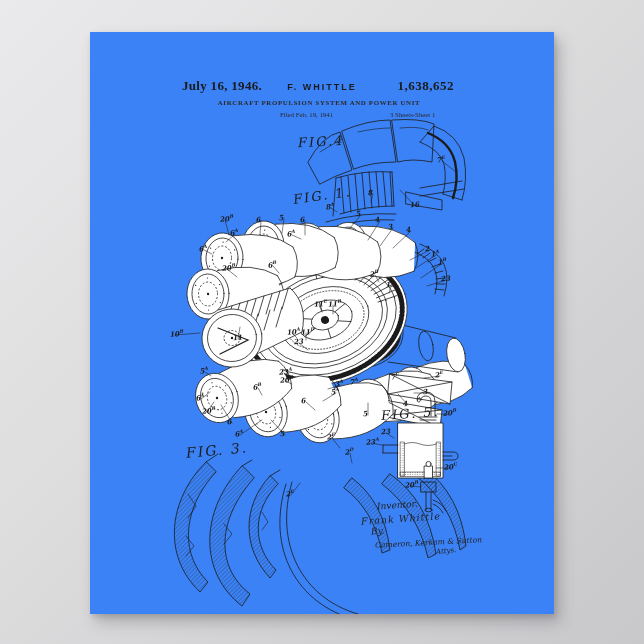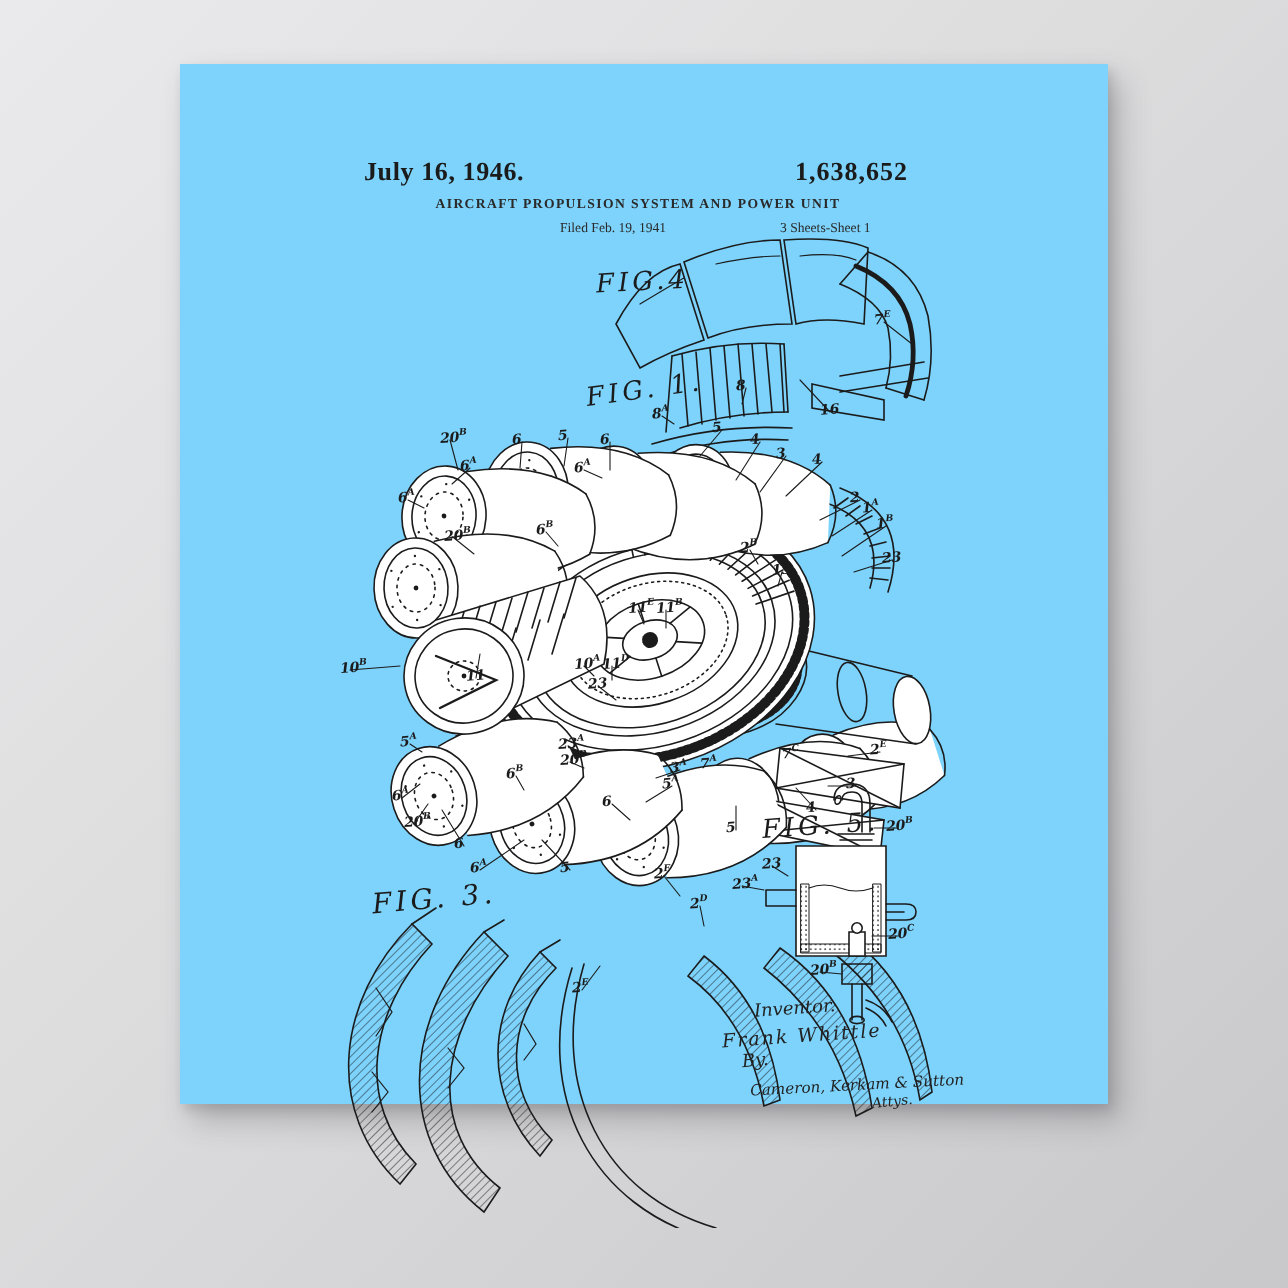--- a/index.html
+++ b/index.html
@@ -2,22 +2,22 @@
 <html><head>
 <meta charset="utf-8">
 <style>
   html,body{margin:0;padding:0;}
   body{
     width:644px;height:644px;overflow:hidden;position:relative;
     background:linear-gradient(135deg,#eaeaec 0%,#dededf 40%,#c8c8cb 100%);
     font-family:"Liberation Serif", serif;
   }
   .poster{
-    position:absolute;left:90px;top:32px;width:464px;height:520px;
-    background:#7dd3fc;
+    position:absolute;left:90px;top:32px;width:464px;height:582px;
+    background:#3b82f6;
     box-shadow:6px 8px 14px rgba(70,70,76,.30), 2px 3px 5px rgba(70,70,76,.18);
   }
   .hdr{position:absolute;color:#1b1b1b;white-space:nowrap;}
   .hdr-date{left:92px;top:46px;font-size:13px;font-weight:bold;letter-spacing:.3px;}
   .hdr-name{left:0;right:0;top:50px;text-align:center;
     font-family:"Liberation Sans",sans-serif;font-size:9px;font-weight:bold;letter-spacing:2px;}
   .hdr-num{right:100px;top:46px;font-size:13px;font-weight:bold;letter-spacing:.5px;}
   .hdr-title{left:0;right:6px;top:67px;text-align:center;font-size:6.8px;font-weight:bold;letter-spacing:.7px;color:#2a2a2a;}
   .hdr-filed{left:190px;top:79px;font-size:6.8px;color:#2a2a2a;}
   .hdr-sheet{left:300px;top:79px;font-size:6.8px;color:#2a2a2a;}
@@ -43,20 +43,21 @@
   #sig3{left:281px;top:494px;font-size:9px;transform:rotate(-5deg);}
   #sig4{left:285px;top:506px;font-size:7.6px;transform:rotate(-3deg);}
   #sig5{left:346px;top:515px;font-size:7px;transform:rotate(-6deg);}
 </style>
 </head>
 <body>
 
 <div class="poster">
 
   <div class="hdr hdr-date">July 16, 1946.</div>
+  <div class="hdr hdr-name">F. WHITTLE</div>
   <div class="hdr hdr-num">1,638,652</div>
   <div class="hdr hdr-title">AIRCRAFT PROPULSION SYSTEM AND POWER UNIT</div>
   <div class="hdr hdr-filed">Filed Feb. 19, 1941</div>
   <div class="hdr hdr-sheet">3 Sheets-Sheet 1</div>
 
   <svg class="art" viewBox="0 0 464 582" fill="none" stroke="#1b1b1b" stroke-width="0.8" stroke-linecap="round">
     <defs>
       <pattern id="hatch" width="3" height="3" patternUnits="userSpaceOnUse" patternTransform="rotate(45)">
         <line x1="0" y1="0" x2="0" y2="3" stroke="#1b1b1b" stroke-width="0.5"></line>
       </pattern>

